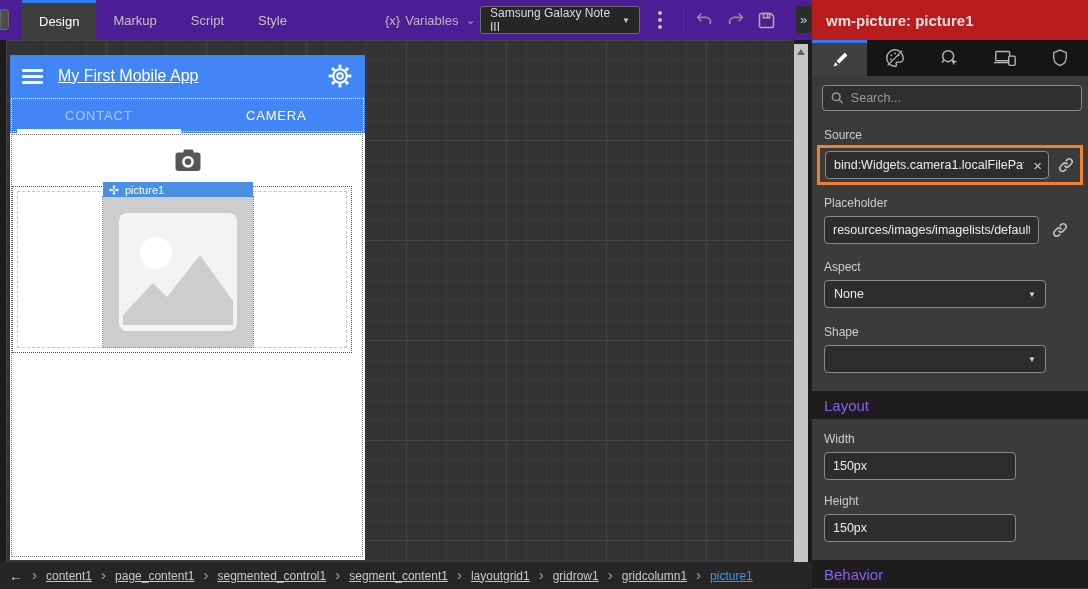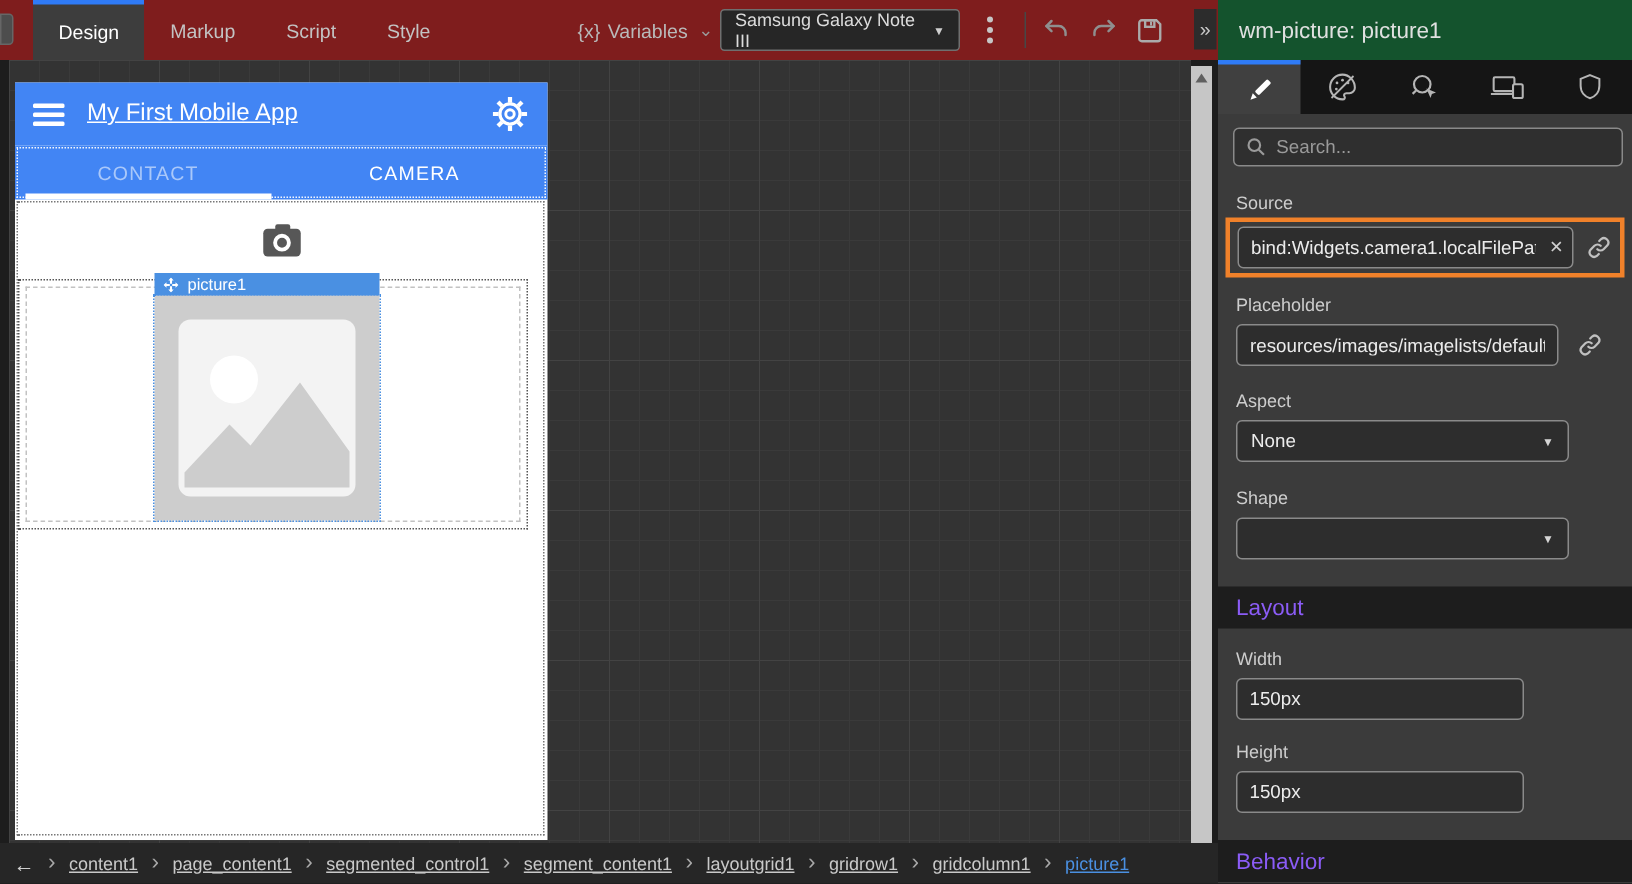--- a/index.html
+++ b/index.html
@@ -1,21 +1,21 @@
 <!DOCTYPE html>
 <html><head>
 <meta charset="utf-8">
 <style>
   * { margin:0; padding:0; box-sizing:border-box; }
   body { background:#111; font-family:"Liberation Sans", sans-serif; }
   .app { position:relative; width:1088px; height:589px; background:#1d1d1d; overflow:hidden;
          font-family:"Liberation Sans", sans-serif; }
 
   
-  .topbar { position:absolute; left:0; top:0; width:848px; height:40px; background:#7f1d1d; }
+  .topbar { position:absolute; left:0; top:0; width:848px; height:40px; background:#4c1d95; }
   .logo-sliver { position:absolute; left:0; top:9px; width:9px; height:21px; background:#4d4d4d; border-radius:0 3px 3px 0; border:1px solid #666; }
   .tb-tabs { position:absolute; left:22px; top:0; height:40px; display:flex; }
   .tb-tab { height:40px; padding:0 17px; display:flex; align-items:center; color:#c3c3c3; font-size:13px; cursor:pointer; }
   .tb-tab.active { background:#3d3d3d; border-top:3px solid #2f7bf6; color:#fff; padding-top:0; }
   .tb-vars { position:absolute; left:385px; top:0; height:40px; display:flex; align-items:center; gap:5px; color:#b9b9b9; font-size:13px; }
   .tb-vars .chev { font-size:12px; color:#9a9a9a; margin-left:2px; }
   .tb-device { position:absolute; left:480px; top:6px; width:160px; height:28px; border:1px solid #6f6f6f; border-radius:3px; background:#262626; display:flex; align-items:center; justify-content:space-between; padding:0 9px; color:#dcdcdc; font-size:12px; }
   .tb-device .dd { font-size:8px; color:#cfcfcf; }
   .kebab { position:absolute; left:654px; top:9px; width:12px; height:22px; display:flex; flex-direction:column; align-items:center; justify-content:center; gap:3px; cursor:pointer; }
   .kebab i { width:4px; height:4px; border-radius:50%; background:#c6c6c6; }
@@ -56,21 +56,21 @@
 
   
   .crumbs { position:absolute; left:0; top:562px; width:812px; height:27px; background:#262626; display:flex; align-items:center; gap:9px; padding:0 9px; font-size:12px; color:#c9c9c9; }
   .bc-back { color:#cfcfcf; font-size:14px; cursor:pointer; }
   .bc-sep { color:#a8a8a8; font-size:15px; line-height:1; margin-top:-2px; }
   .bc-item { cursor:pointer;text-decoration:underline; }
   .bc-item.active { color:#4a90e2; }
 
   
   .panel { position:absolute; left:812px; top:0; width:276px; height:589px; background:#3b3b3b; }
-  .panel-header { height:40px; display:flex; align-items:center; padding-left:14px; color:#e0e0e0; font-size:15px; background:#14532d; }
+  .panel-header { height:40px; display:flex; align-items:center; padding-left:14px; color:#e0e0e0; font-size:15px; background:#b91c1c;font-weight:bold; }
   .panel-tabs { height:36px; background:#151515; display:flex; }
   .panel-tab { flex:1; display:flex; align-items:center; justify-content:center; cursor:pointer; }
   .panel-tab.active { background:#404040; border-top:3px solid #2f7bf6; }
   .search-box { margin:9px 6px 0 10px; height:26px; border:1px solid #8a8a8a; border-radius:4px; background:#2f2f2f; display:flex; align-items:center; gap:7px; padding:0 8px; }
   .search-box input { background:transparent; border:none; outline:none; color:#c9c9c9; font-size:12.5px; width:100%; font-family:"Liberation Sans",sans-serif; }
   .search-box input::placeholder { color:#9a9a9a; }
   .f-label { font-size:12px; color:#cdcdcd; margin:16px 12px 0; }
   .f-input { height:28px; background:#2d2d2d; border:1px solid #8a8a8a; border-radius:4px; color:#ececec; font-size:12.5px; padding:0 8px; font-family:"Liberation Sans",sans-serif; outline:none; }
   .src-wrap { margin:3px 5px 0; border:3px solid #f0812a; padding:3px 5px; display:flex; align-items:center; gap:8px; }
   .input-x { flex:1; position:relative; }

